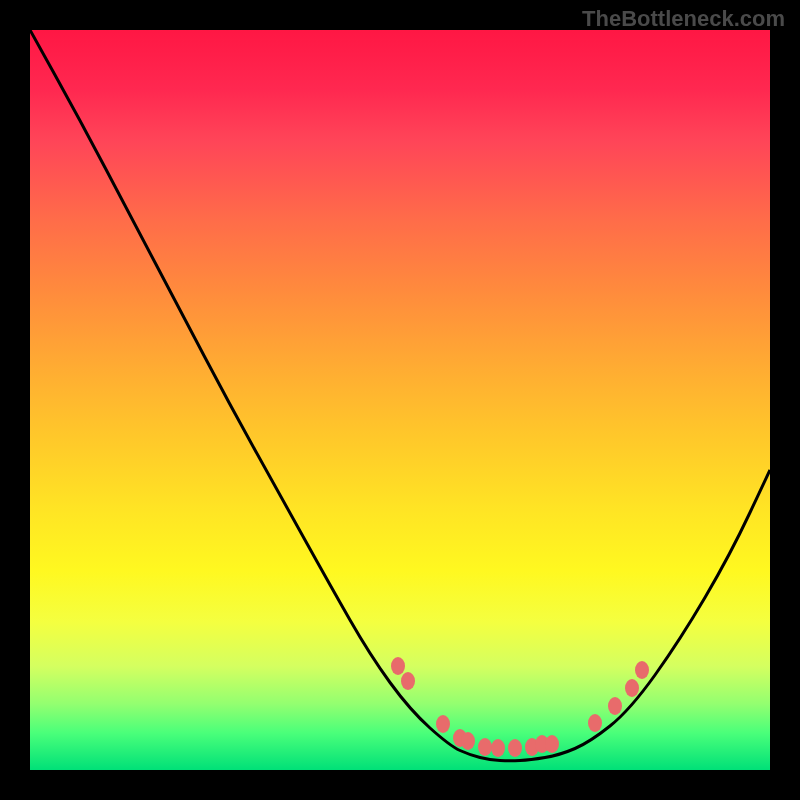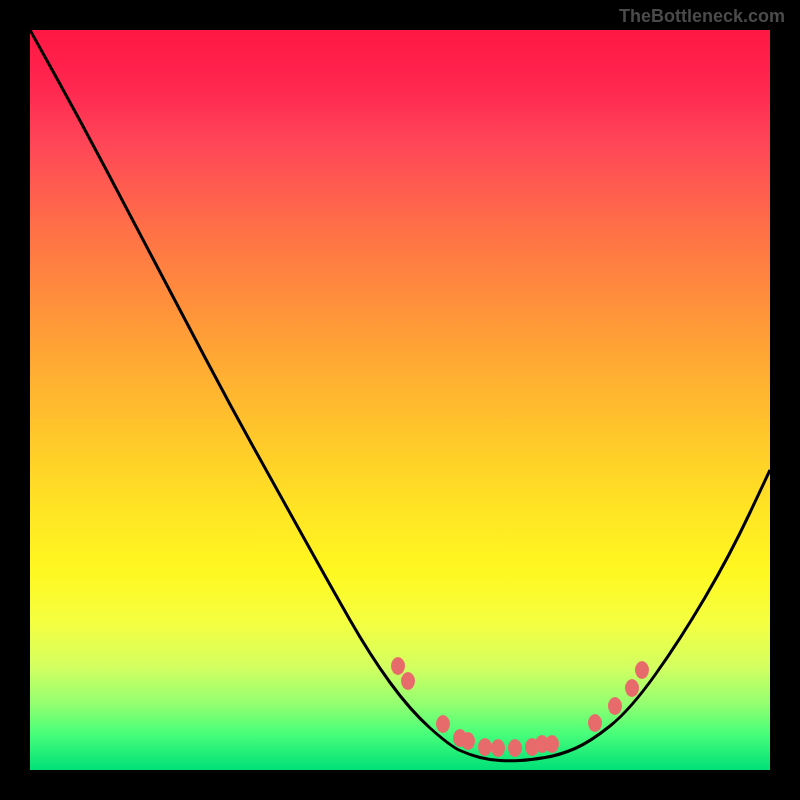--- a/index.html
+++ b/index.html
@@ -14,21 +14,21 @@
   .container {
     width: 800px;
     height: 800px;
     position: relative;
   }
   .watermark {
     position: absolute;
     top: 6px;
     right: 15px;
     color: #4a4a4a;
-    font-size: 18px;
+    font-size: 22px;
     font-weight: bold;
     z-index: 10;
   }
   .plot-area {
     position: absolute;
     left: 30px;
     top: 30px;
     width: 740px;
     height: 740px;
   }

